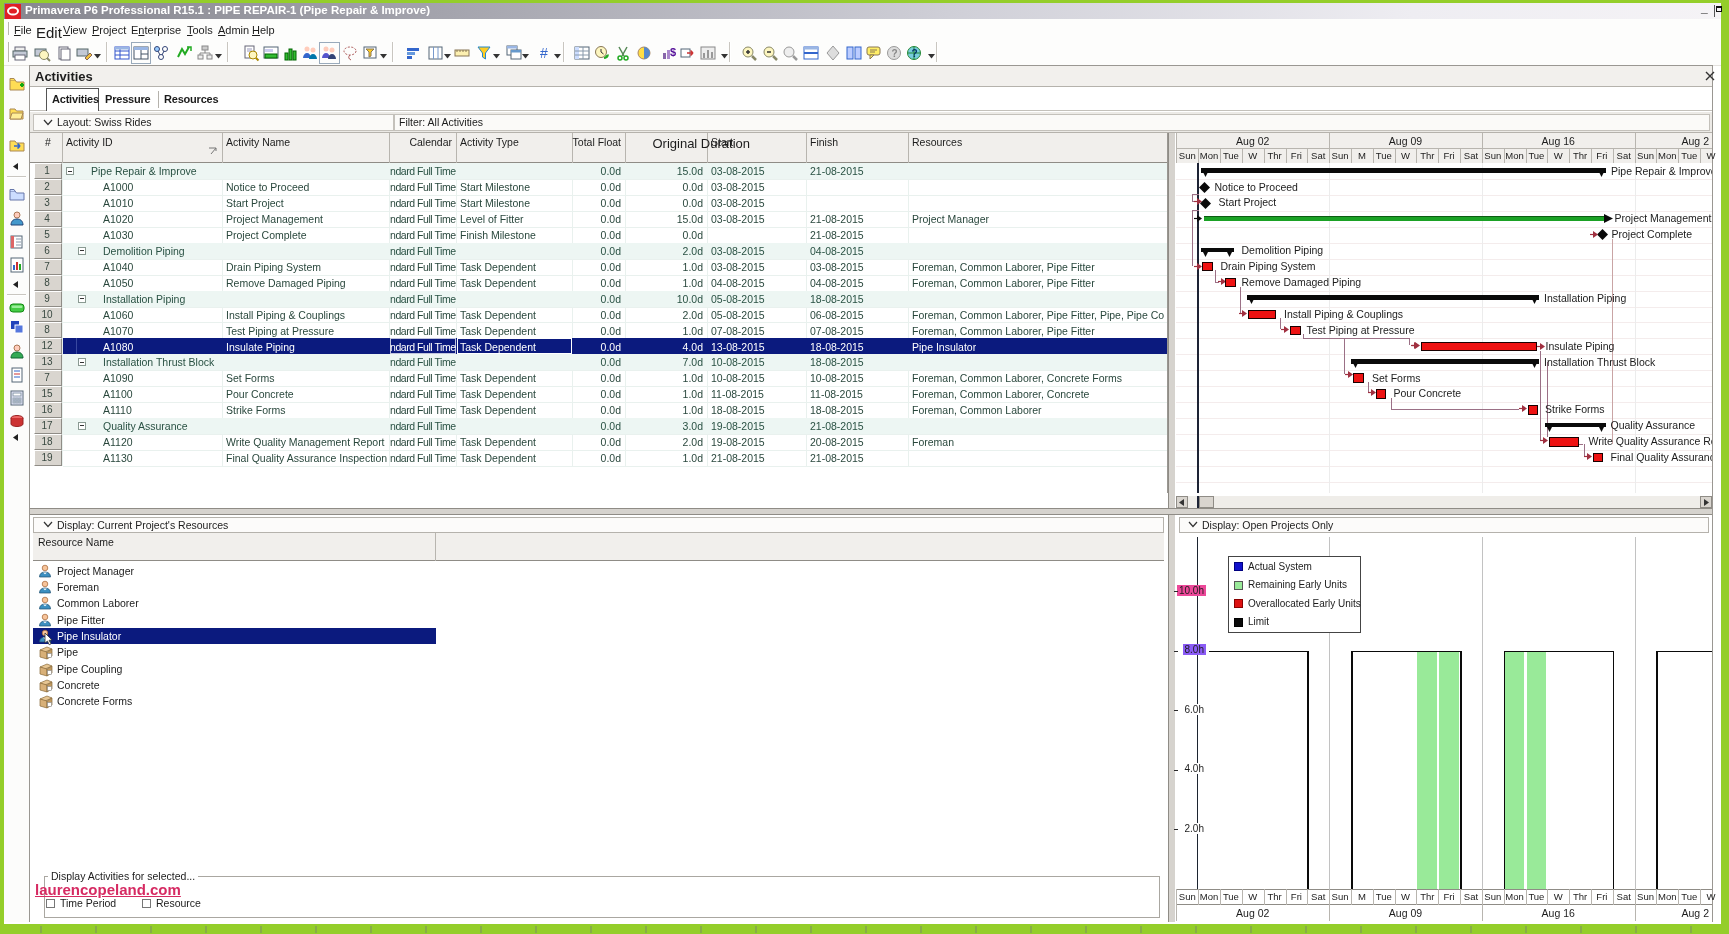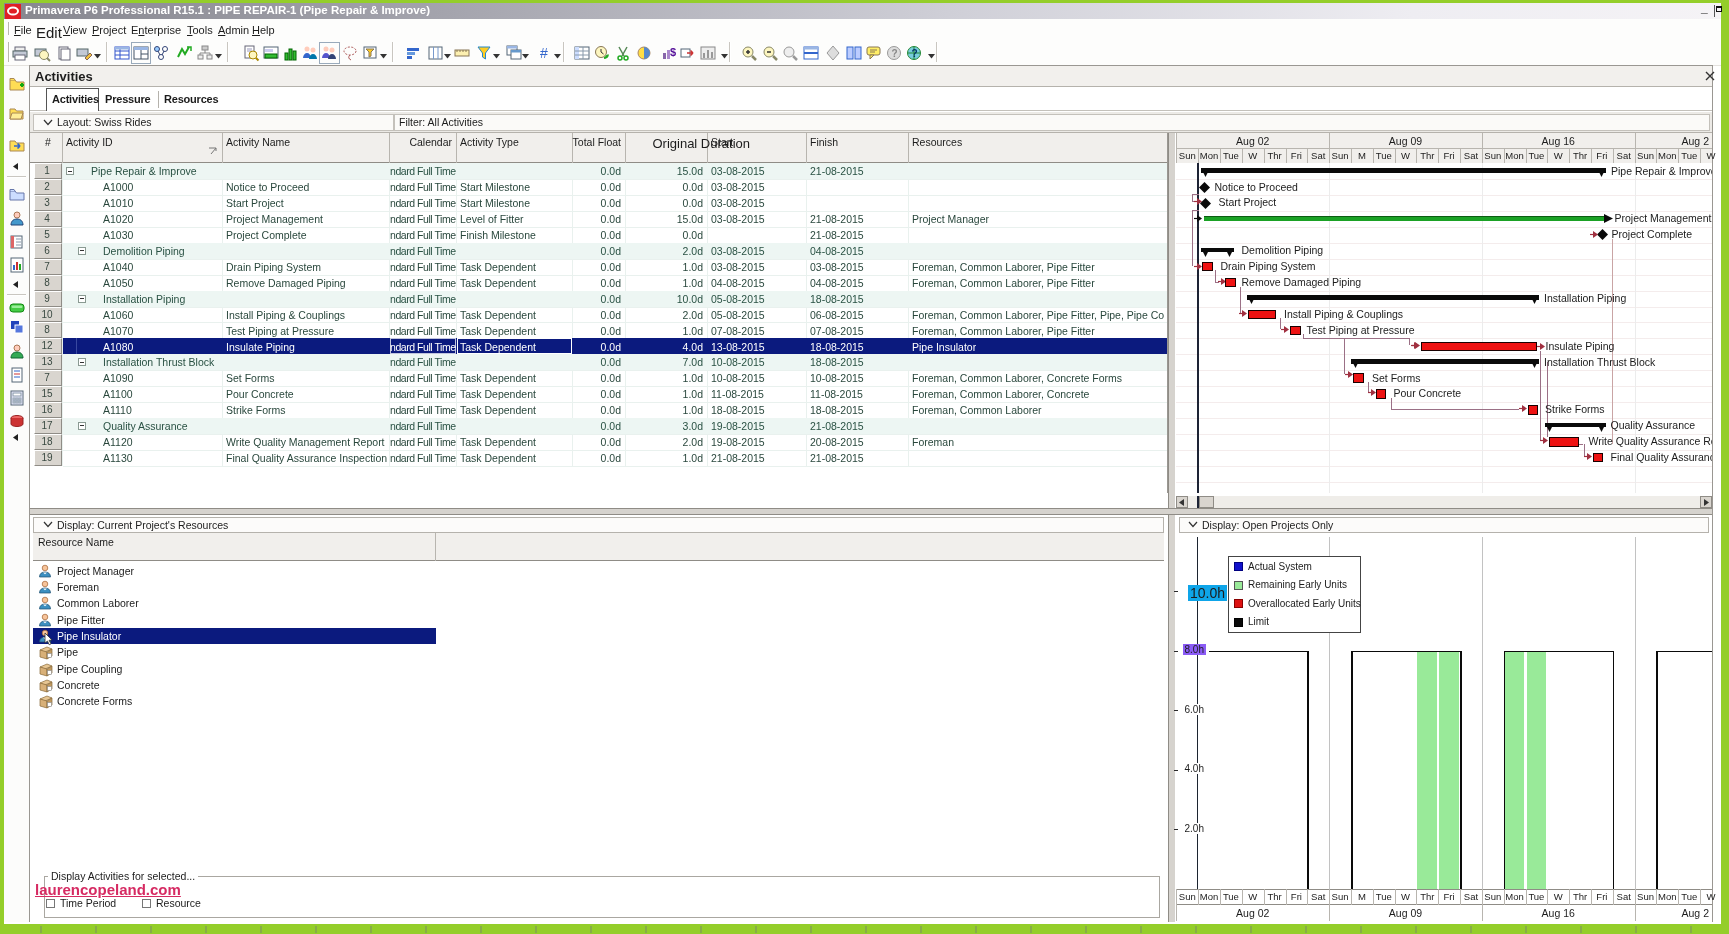--- a/index.html
+++ b/index.html
@@ -979,21 +979,21 @@
 <div class="a" style="left:1176px;top:515px;width:536px;height:407px;background:#fff"></div>
 <div class="a" style="left:1179px;top:517px;width:530px;height:16px;background:#fcfbfa;border:1px solid #b5b2ac"></div>
 <svg style="left:1189px;top:522px" width="8" height="5" viewBox="0 0 8 5">
     <path d="M0 0l4 4.5L8 0" fill="none" stroke="#333" stroke-width="1.2"></path>
   </svg>
 <div class="t" style="left:1202px;top:518.5px;font-size:10.5px">Display: Open Projects Only</div>
 <div class="a" style="left:1329.1px;top:537px;width:1px;height:351.5px;background:#c2c2c2"></div>
 <div class="a" style="left:1481.9px;top:537px;width:1px;height:351.5px;background:#c2c2c2"></div>
 <div class="a" style="left:1634.6px;top:537px;width:1px;height:351.5px;background:#c2c2c2"></div>
 <div class="a" style="left:1196.5px;top:537px;width:1.8px;height:351.5px;background:#1c2430"></div>
-<div class="t" style="right:502px;top:584.5px;font-size:14px;background:#0ea5e9;padding:0 2px">10.0h</div>
+<div class="t" style="right:523px;top:584.5px;font-size:10px;background:#ec4899;padding:0 2px">10.0h</div>
 <div class="a" style="left:1174px;top:591.0px;width:4px;height:1.4px;background:#2a2a2a"></div>
 <div class="t" style="right:523px;top:644.0px;font-size:10px;background:#8b5cf6;padding:0 2px">8.0h</div>
 <div class="a" style="left:1174px;top:650.5px;width:4px;height:1.4px;background:#2a2a2a"></div>
 <div class="t" style="right:523px;top:703.5px;font-size:10px;background:#fff;padding:0 2px">6.0h</div>
 <div class="a" style="left:1174px;top:710.0px;width:4px;height:1.4px;background:#2a2a2a"></div>
 <div class="t" style="right:523px;top:763.0px;font-size:10px;background:#fff;padding:0 2px">4.0h</div>
 <div class="a" style="left:1174px;top:769.5px;width:4px;height:1.4px;background:#2a2a2a"></div>
 <div class="t" style="right:523px;top:822.5px;font-size:10px;background:#fff;padding:0 2px">2.0h</div>
 <div class="a" style="left:1174px;top:829.0px;width:4px;height:1.4px;background:#2a2a2a"></div>
 <div class="a" style="left:1417.4px;top:650.5px;width:19.8px;height:238.0px;background:#99ea99"></div>

